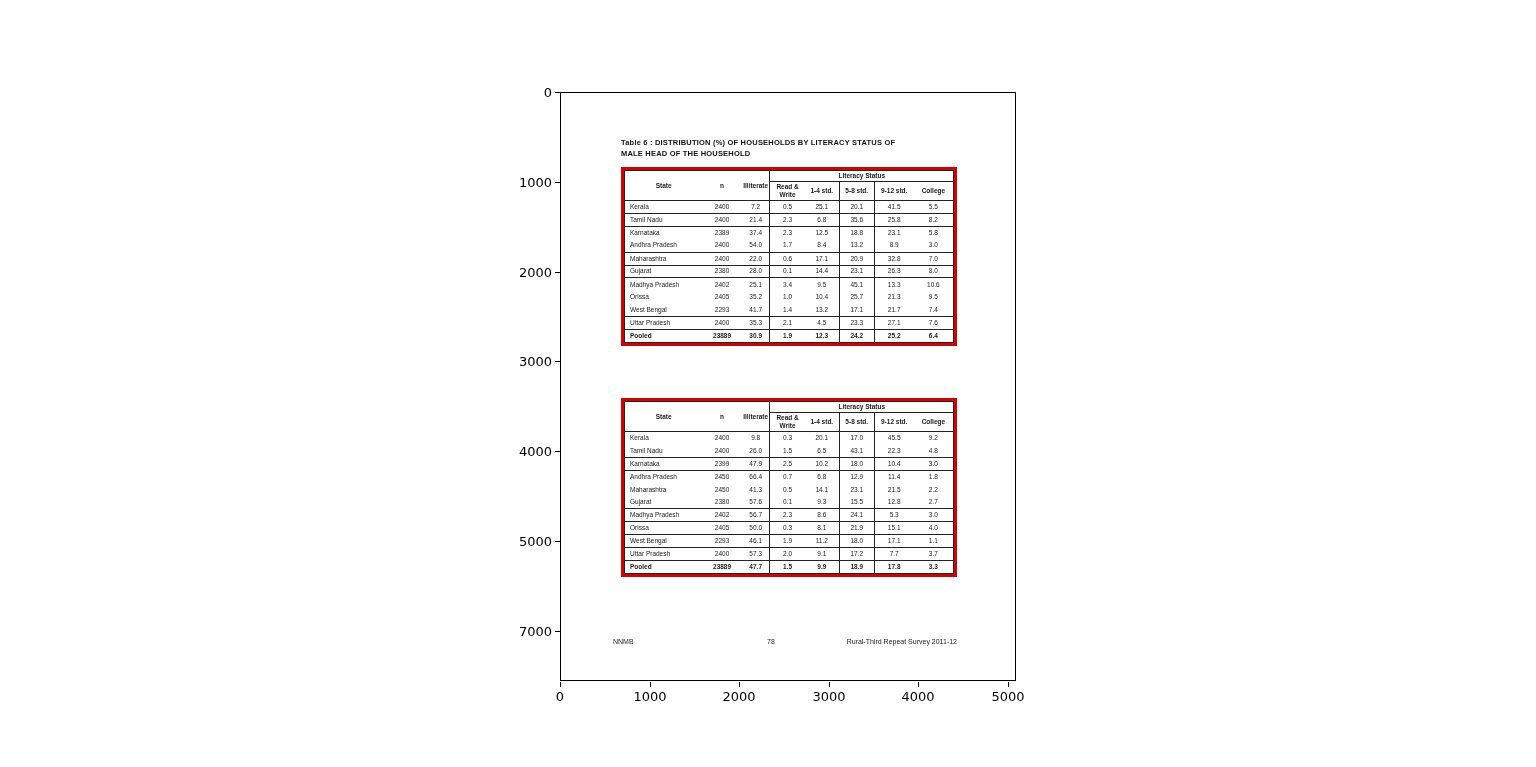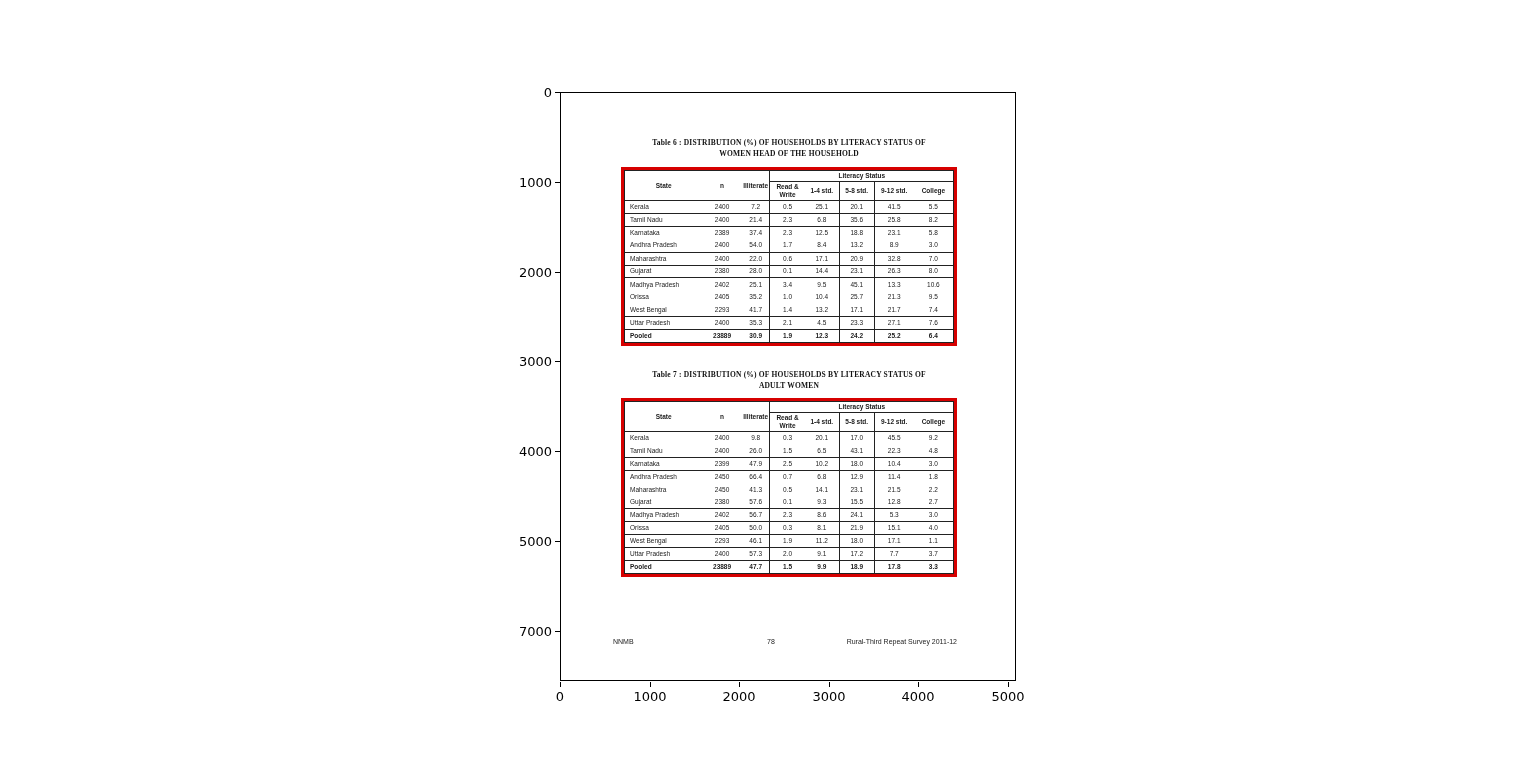--- a/index.html
+++ b/index.html
@@ -10,23 +10,23 @@
   
   .axes { position:absolute; left:560px; top:92px; width:456px; height:589px;
           border:1px solid #000; background:#fff; }
   .tick-label { position:absolute; font:13px "DejaVu Sans", sans-serif; color:#000; }
   .ytick { width:44px; text-align:right; }
   .xtick { width:60px; text-align:center; }
   .ymark { position:absolute; width:5px; height:1px; background:#000; }
   .xmark { position:absolute; width:1px; height:5px; background:#000; }
 
   
-  .page-title { position:absolute; left:60px; width:336px; text-align:center;
+  .page-title { position:absolute; left:60px; width:336px; text-align:left;
                 font-weight:bold; font-size:7.5px; line-height:11px; color:#111;
-                letter-spacing:.2px;font-family:Liberation Serif, serif; }
+                letter-spacing:.2px; }
   .red-box { position:absolute; left:60px; width:336px; height:179px;
              border:3px solid #d60000; background:#fff; }
   table.doc { width:100%; height:100%; border-collapse:collapse; table-layout:fixed;
               border:1px solid #222; color:#1a1a1a; }
   table.doc th, table.doc td { padding:0; text-align:center; vertical-align:middle;
               font-size:6.5px; line-height:8px; overflow:hidden; }
   table.doc th { font-weight:bold; white-space:normal; }
   table.doc th.nowrap { white-space:nowrap; }
   table.doc td { height:12px; white-space:nowrap; }
   table.doc td:first-child { text-align:left; padding-left:5px; }
@@ -70,21 +70,21 @@
   <div class="xmark" style="left:650px;top:682px;"></div>
   <div class="xmark" style="left:739px;top:682px;"></div>
   <div class="xmark" style="left:829px;top:682px;"></div>
   <div class="xmark" style="left:918px;top:682px;"></div>
   <div class="xmark" style="left:1008px;top:682px;"></div>
 
   <div class="axes">
 
     <div class="page-title" style="top:44px;">
       <div>Table 6 : DISTRIBUTION (%) OF HOUSEHOLDS BY LITERACY STATUS OF</div>
-      <div>WOMEN HEAD OF THE HOUSEHOLD</div>
+      <div>MALE HEAD OF THE HOUSEHOLD</div>
     </div>
     <div class="red-box" style="top:74px;">
       <table class="doc">
         <colgroup>
           <col style="width:23.5%">
             <col style="width:12%">
             <col style="width:8.5%">
           <col style="width:10.5%">
             <col style="width:10.5%">
             <col style="width:10.5%">
@@ -214,24 +214,20 @@
               <td class="vline">1.9</td>
               <td>12.3</td>
               <td class="vline">24.2</td>
               <td class="vline">25.2</td>
               <td>6.4</td>
             </tr>
           </tbody>
       </table>
     </div>
 
-    <div class="page-title" style="top:276px;">
-      <div>Table 7 : DISTRIBUTION (%) OF HOUSEHOLDS BY LITERACY STATUS OF</div>
-      <div>ADULT WOMEN</div>
-    </div>
     <div class="red-box" style="top:305px;">
       <table class="doc">
         <colgroup>
           <col style="width:23.5%">
             <col style="width:12%">
             <col style="width:8.5%">
           <col style="width:10.5%">
             <col style="width:10.5%">
             <col style="width:10.5%">
           <col style="width:12%">

